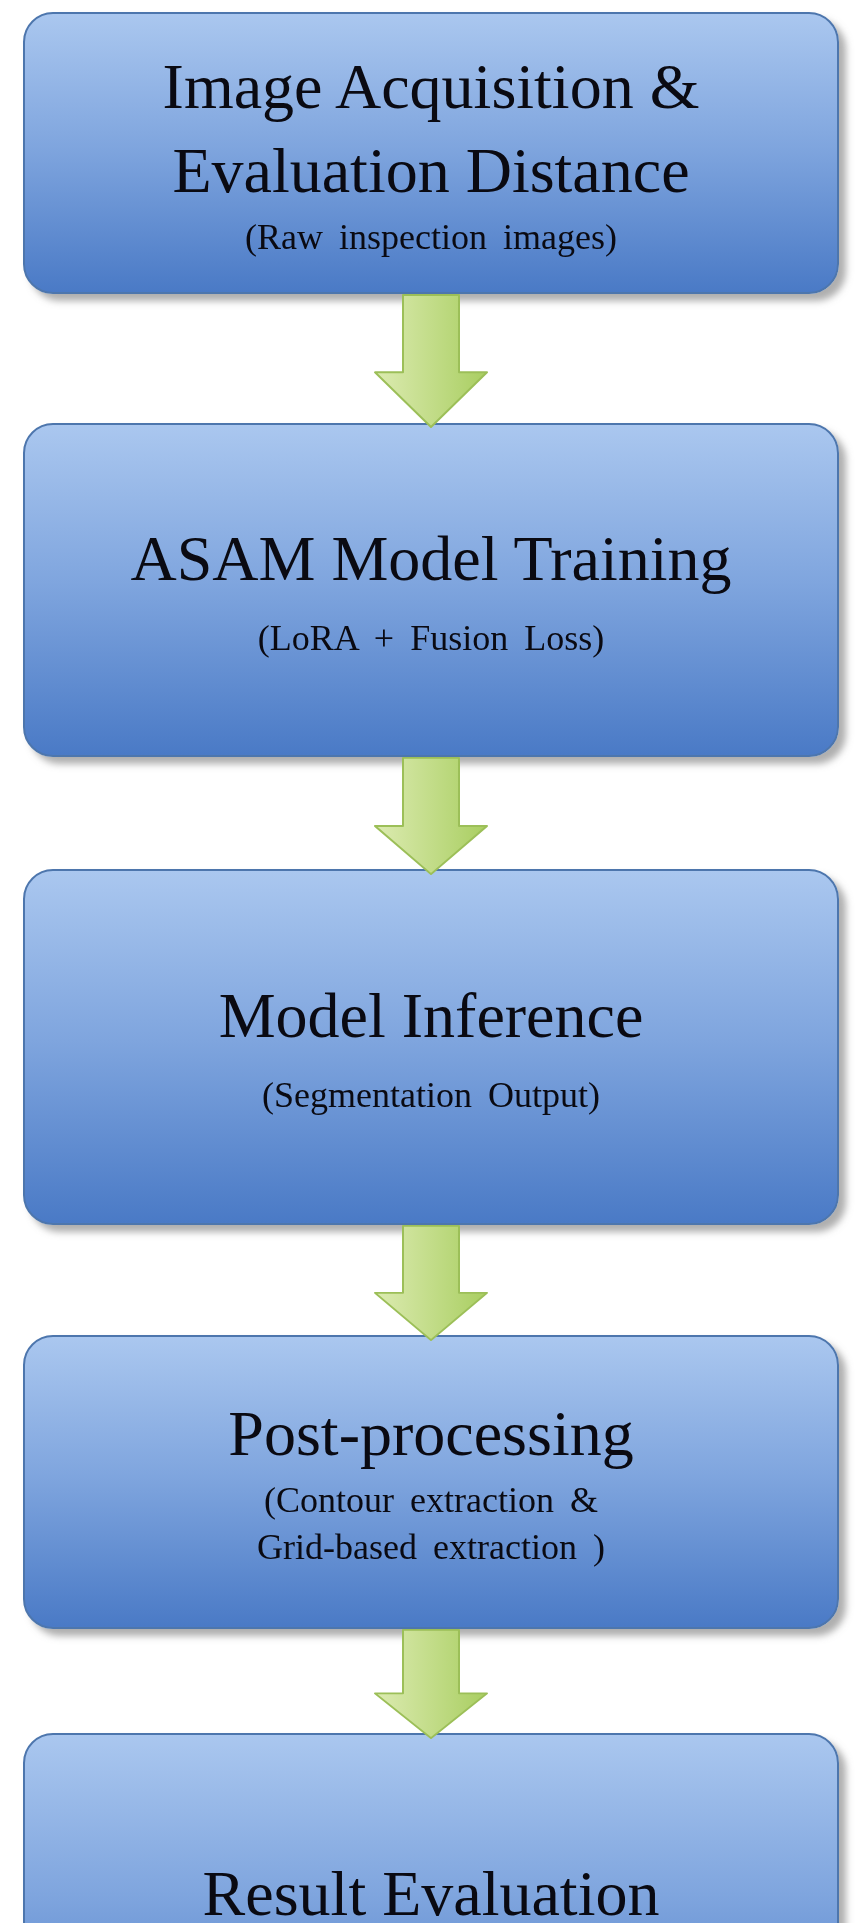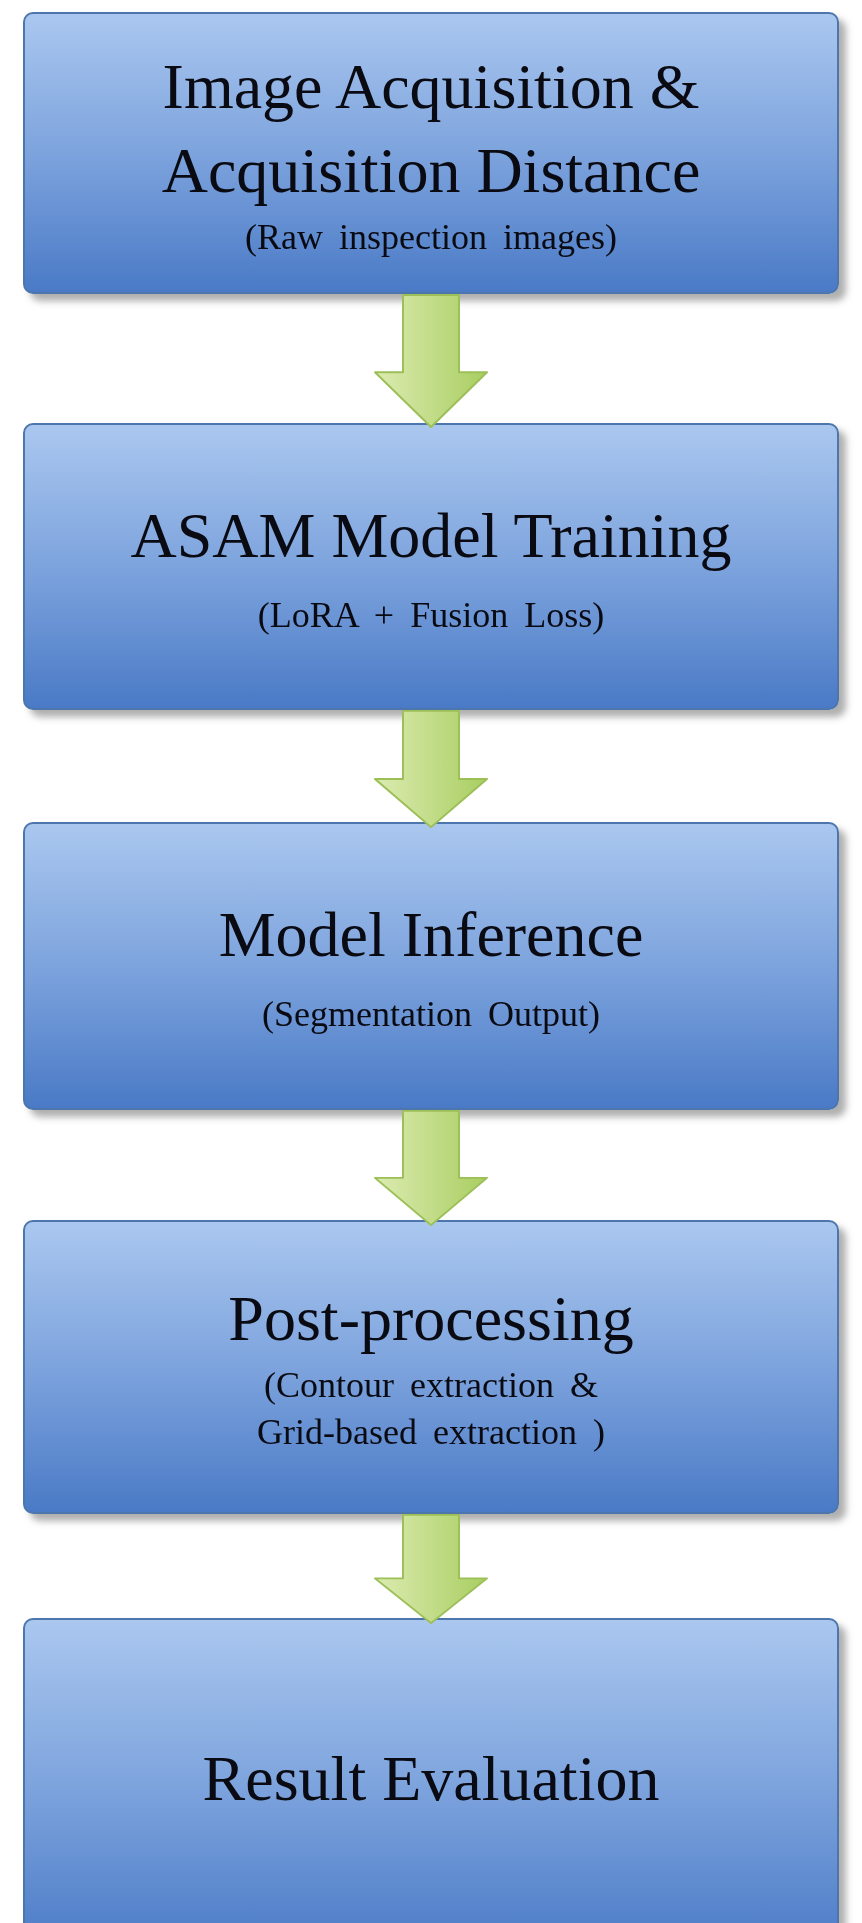--- a/index.html
+++ b/index.html
@@ -16,38 +16,38 @@
     font-family: "Liberation Serif", "DejaVu Serif", serif;
   }
   .stack {
     display: flex;
     flex-direction: column;
     align-items: center;
     padding-top: 12px;
   }
   .flow-box {
     width: 816px;
-    border-radius: 10px;
+    border-radius: 30px;
     border: 2px solid var(--box-border, #4d76ad);
     background: linear-gradient(180deg,
       var(--box-top, #aac7ef) 0%,
       #7fa5de 48%,
       var(--box-bottom, #4a7ac6) 100%);
     box-shadow: 7px 7px 7px rgba(110, 110, 110, 0.55);
     box-sizing: border-box;
     display: flex;
     flex-direction: column;
     justify-content: center;
     align-items: center;
     text-align: center;
     color: var(--text-color, #0a0a12);
   }
   .box-1 { height: 282px; }
-  .box-2 { height: 287px; }
-  .box-3 { height: 288px; }
+  .box-2 { height: 334px; }
+  .box-3 { height: 356px; }
   .box-4 { height: 294px; }
   .box-5 { height: 337px; }
   .title {
     font-size: 64px;
     line-height: 1.32;
     white-space: nowrap;
   }
   .sub {
     font-size: 36px;
     line-height: 1.32;
@@ -78,21 +78,21 @@
         <stop offset="0" id="arrowStopLight" stop-color="#dcebb1"></stop>
         <stop offset="1" id="arrowStopDark" stop-color="#a9ce61"></stop>
       </linearGradient>
     </defs>
   </svg>
 
   <div class="stack">
 
     <div class="flow-box box-1">
       <div class="title">Image Acquisition &amp;</div>
-      <div class="title">Acquisition Distance</div>
+      <div class="title">Evaluation Distance</div>
       <div class="sub">(Raw inspection images)</div>
     </div>
 
     <div class="arrow arrow-1">
       <svg viewBox="0 0 120 130" preserveAspectRatio="none">
         <polygon points="32,1 88,1 88,76 116,76 60,129 4,76 32,76" fill="url(#arrowGrad)" stroke="#9cbf58" stroke-width="2" stroke-linejoin="round" class="arrow-shape"></polygon>
       </svg>
     </div>
 
     <div class="flow-box box-2">

